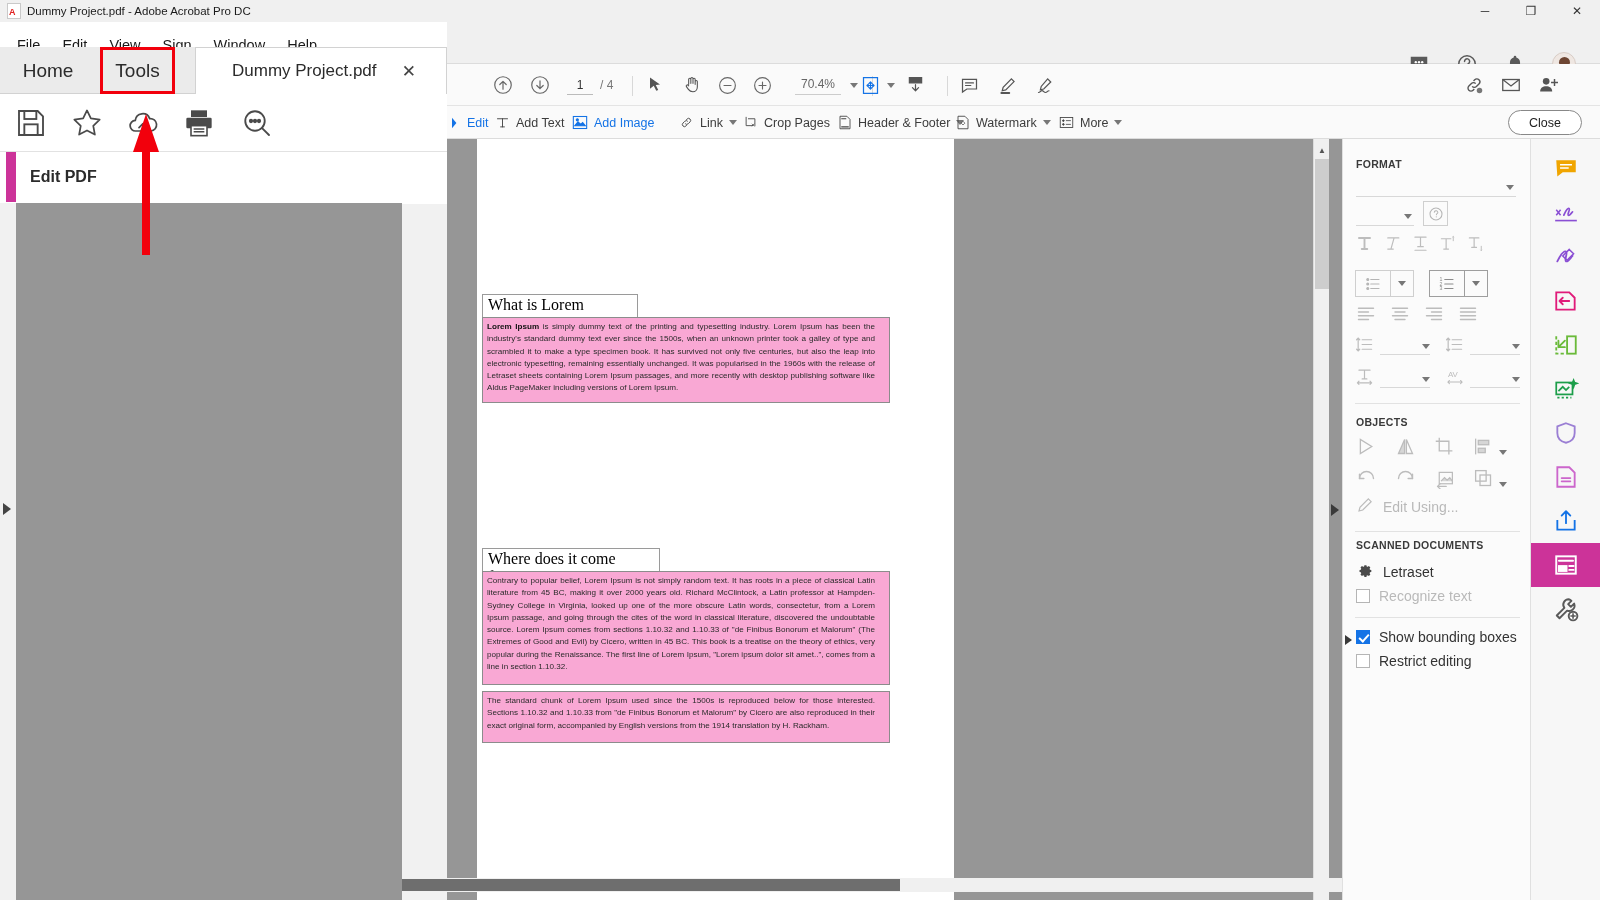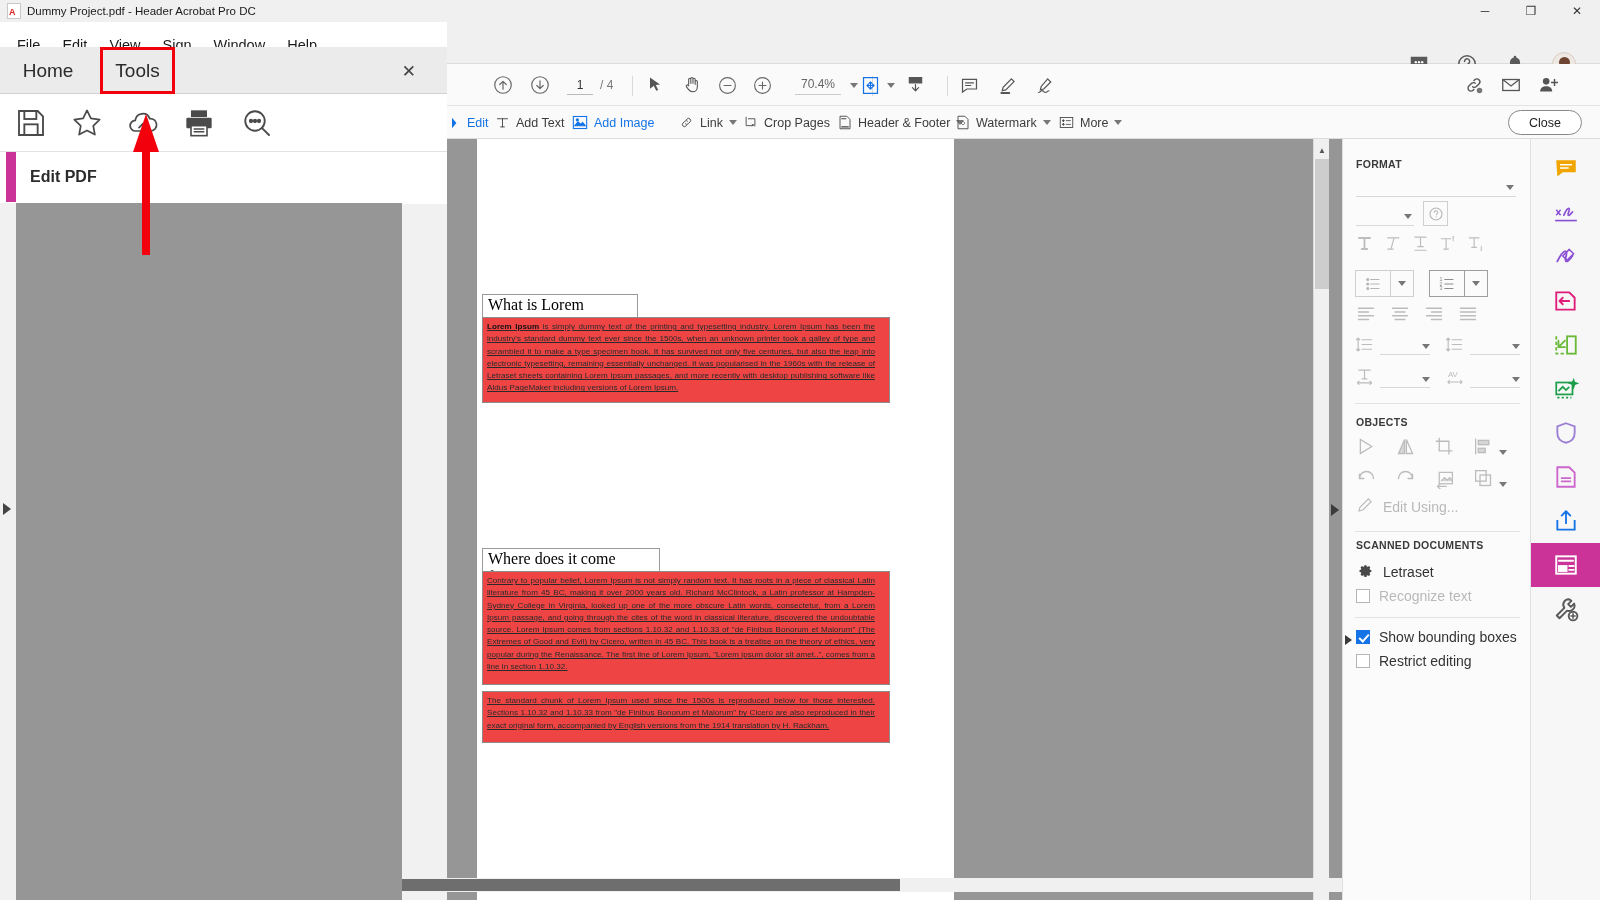--- a/index.html
+++ b/index.html
@@ -120,24 +120,23 @@
     position:absolute; left:157px; top:94px; width:122px; height:50px;
     border:1px solid #9a9a9a;
     display:flex; align-items:center; justify-content:center;
   }
   .pg-title-box span { font-size:30px; font-weight:bold; color:#000; font-family:"DejaVu Sans", sans-serif; }
   .head-box {
     position:absolute; border:1px solid #9a9a9a; padding:1px 5px 2px 5px;
     font-family:"Liberation Serif", serif; font-size:16px; color:#000; background:#fff;
   }
   .para-box {
-    position:absolute; border:1px solid #8c8c8c; background:#ef4444;
+    position:absolute; border:1px solid #8c8c8c; background:#f9a8d4;
     font-size:8.1px; line-height:12.3px; color:#2a2a2a; text-align:justify;
     padding:3px 14px 3px 4px;
-    text-decoration:underline;
   }
   .para-box b { color:#111; }
 
   
   .vscroll { position:absolute; left:1313px; top:139px; width:16px; height:761px; background:#f0f0f0;
      border-left:1px solid #dcdcdc; }
   .vscroll .up,.vscroll .dn { position:absolute; left:0; width:16px; height:16px; display:flex;
      align-items:center; justify-content:center; color:#555; font-size:8px; }
   .vscroll .up { top:3px; } .vscroll .dn { bottom:3px; }
   .vscroll .thumb { position:absolute; left:1px; top:20px; width:14px; height:130px; background:#cdcdcd; }
@@ -724,40 +723,43 @@
   </div>
 
   <div class="titlebar">
     <span class="tb-icon">
       <svg width="14" height="16" viewBox="0 0 14 16">
           <rect x="0.5" y="0.5" width="13" height="15" fill="#fff" stroke="#c9c9c9"></rect>
           <path d="M2 3h10v10H2z" fill="#fff"></path>
           <text x="2" y="12" font-size="9" fill="#e02020" font-family="Liberation Sans" font-weight="bold">A</text>
         </svg>
     </span>
-    <span class="tb-title">Dummy Project.pdf - Header Acrobat Pro DC</span>
+    <span class="tb-title">Dummy Project.pdf - Adobe Acrobat Pro DC</span>
   </div>
   <div class="wincontrols">
     <div>─</div>
     <div>❐</div>
     <div>✕</div>
   </div>
 
   <div class="menubar">
     <span class="mi">File</span>
     <span class="mi">Edit</span>
     <span class="mi">View</span>
     <span class="mi">Sign</span>
     <span class="mi">Window</span>
     <span class="mi">Help</span>
   </div>
 
   <div class="tabstrip">
     <div class="tab home">Home</div>
     <div class="tab tools">Tools</div>
+    <div class="tab doc">
+      <span>Dummy Project.pdf</span>
+    </div>
     <span class="tab-close">✕</span>
   </div>
 
   <div class="quickbar">
     <span class="qb-ico" style="left:15px;">
       <svg width="32" height="32" viewBox="0 0 24 24" fill="none" stroke="#4a4a4a" stroke-width="1.4">
           <path d="M3 3h14l4 4v14H3z"></path>
           <rect x="7" y="3" width="9" height="6"></rect>
           <rect x="7" y="13" width="10" height="8"></rect>
         </svg>

